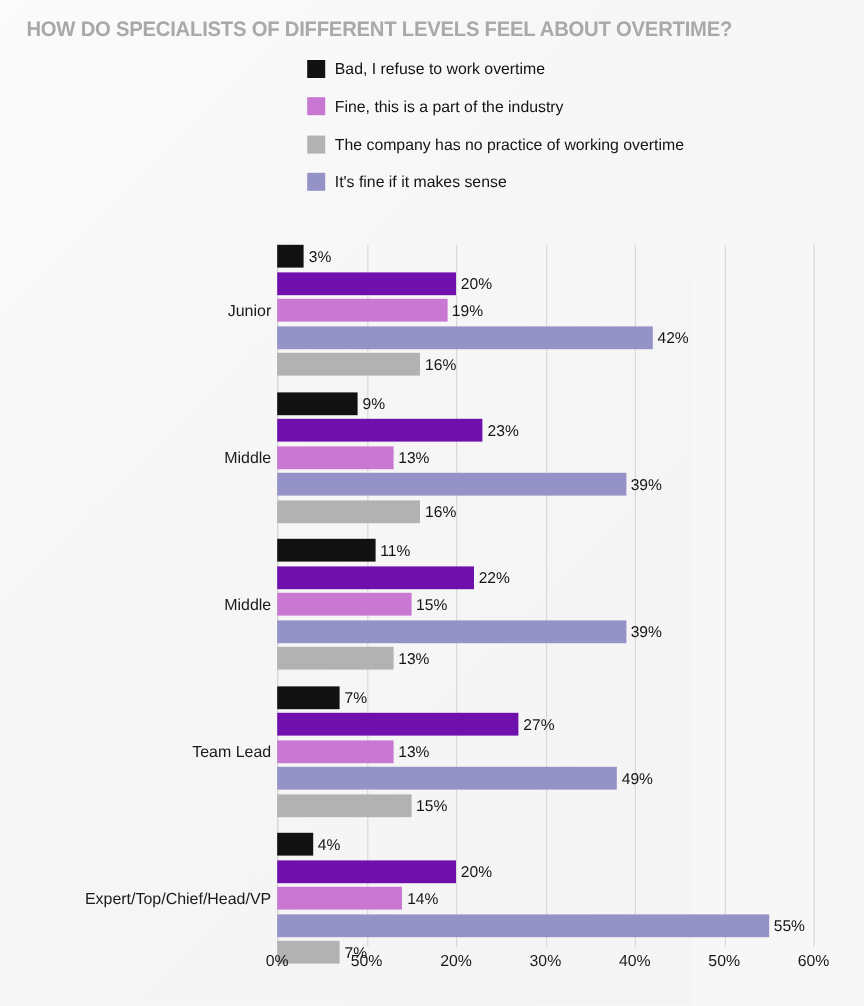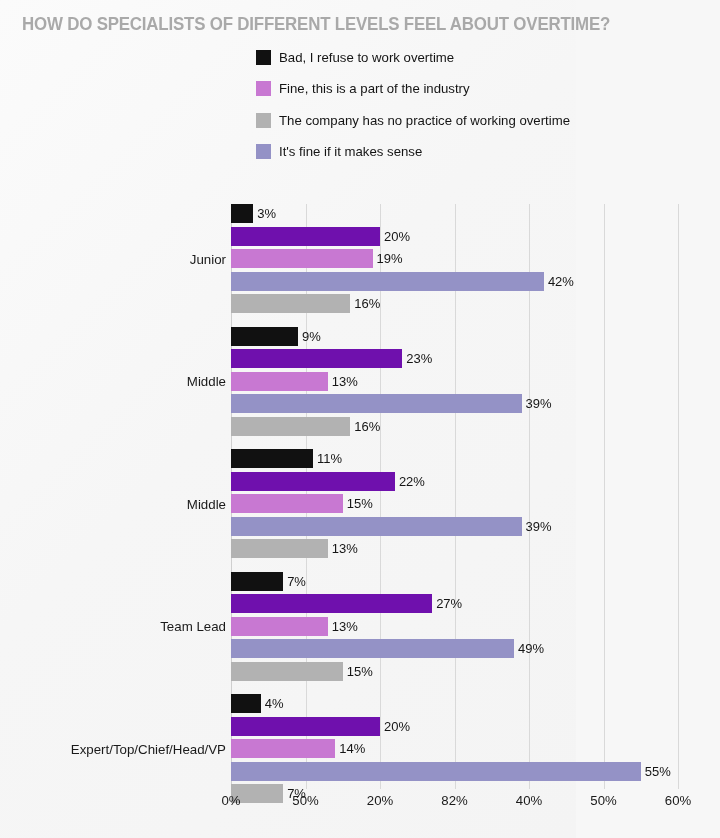--- a/index.html
+++ b/index.html
@@ -304,19 +304,19 @@
             <span class="bar-value">7%</span>
           </div>
         </div>
       </div>
   </div>
 
   <div class="xaxis">
       <div class="xtick" style="left: 0px;">0%</div>
       <div class="xtick" style="left: 74.5px;">50%</div>
       <div class="xtick" style="left: 149px;">20%</div>
-      <div class="xtick" style="left: 223.5px;">82%</div>
+      <div class="xtick" style="left: 223.5px;">30%</div>
       <div class="xtick" style="left: 298px;">40%</div>
       <div class="xtick" style="left: 372.5px;">50%</div>
       <div class="xtick" style="left: 447px;">60%</div>
     </div>
 
 </div>
 
 </body></html>

